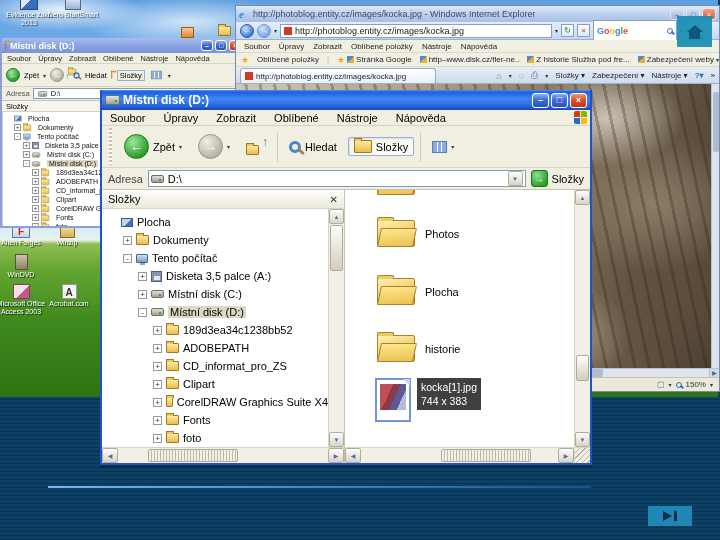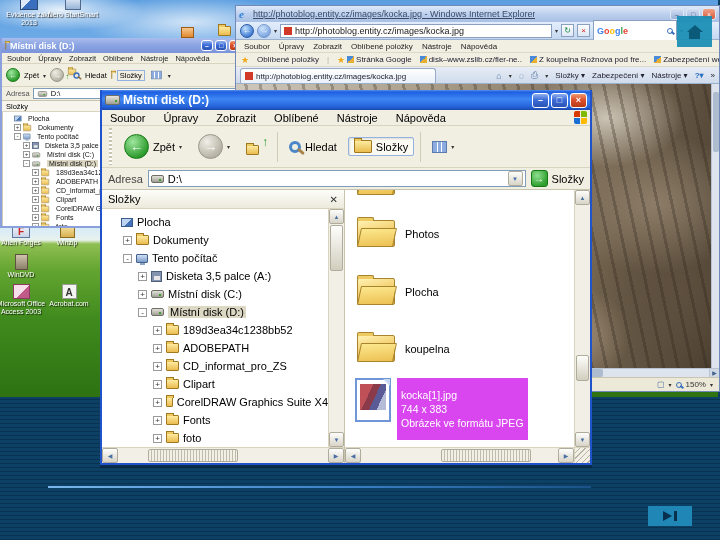--- a/index.html
+++ b/index.html
@@ -195,21 +195,21 @@
   .rlist { flex:1; position:relative; overflow:hidden; }
   .fitem { position:absolute; display:flex; align-items:center; gap:10px; cursor:pointer; }
   .fol2 { position:relative; width:38px; height:27px; background:linear-gradient(165deg,#fff2b4,#f2ca66 55%,#e2b046); border:1px solid #a8842c; border-radius:2px; }
   .fol2::before { content:""; position:absolute; top:-4px; left:-1px; width:15px; height:3px; background:#eecb62; border:1px solid #a8842c; border-bottom:none; border-radius:2px 2px 0 0; }
   .fol2::after { content:""; position:absolute; left:1px; right:-1px; bottom:-1px; height:17px; background:linear-gradient(175deg,#fce88e,#ecc052); border:1px solid #a8842c; border-radius:1px; transform:skewX(-12deg); }
   .flabel { font-size:11px; color:#000; }
   .thumb { width:36px; height:44px; background:#fff; border:2px solid #6f96d8; position:relative; flex:none; }
   .thumb::before { content:""; position:absolute; left:3px; right:3px; top:4px; bottom:10px;
     background:linear-gradient(115deg,#c05058 0 35%,#8a3a48 35% 55%,#5a5a96 55% 75%,#b4bcd8 75%); }
   .thumb::after { content:""; position:absolute; right:-1px; top:-1px; border-style:solid; border-width:0 7px 7px 0; border-color:transparent #c8d8f0 transparent transparent; }
-  .selbox { background:#d946ef; color:#fff; font-size:10.5px; line-height:14px; padding:10px 4px; }
+  .selbox { background:#404040; color:#fff; font-size:10.5px; line-height:14px; padding:2px 4px; }
   .rgrip { width:16px; background:#f2f0e6; border-top:1px solid #d8d4c0; border-left:1px solid #d8d4c0;
     background-image:repeating-linear-gradient(135deg,transparent 0 3px,#b8b4a4 3px 4px); }
 </style>
 </head>
 <body>
 
 <div class="slide-bg"></div>
 
 <div class="wallpaper"></div>
 <div class="dsk-icon" style="left:2px; top:-4px;">
@@ -355,21 +355,21 @@
         <span class="fold mini"></span>
         <span>foto</span>
       </div>
 
   </div>
 </div>
 
 <div class="win iewin">
   <div class="tbar">
     <span class="ie-e">e</span>
-    <span style="overflow:hidden;white-space:nowrap;max-width:360px;text-decoration:underline;">http://photoblog.entity.cz/images/kocka.jpg - Windows Internet Explorer</span>
+    <span style="overflow:hidden;white-space:nowrap;max-width:360px;">http://photoblog.entity.cz/images/kocka.jpg - Windows Internet Explorer</span>
     <span class="caps">
       <span class="cap">–</span>
       <span class="cap">□</span>
       <span class="cap close">×</span>
     </span>
   </div>
   <div class="ie-addr">
     <span class="ie-nav">←</span>
     <span class="ie-nav dis">→</span>
     <span class="ddn">▾</span>
@@ -399,25 +399,25 @@
     <span class="star">★</span>
     <span>Oblíbené položky</span>
     <span style="color:#b8b4a4">|</span>
     <span class="favlink">
         <span class="star">★</span>
         <span class="favico"></span>
         <span>Stránka Google</span>
       </span>
     <span class="favlink">
         <span class="favico"></span>
-        <span>disk–www.zslib.cz/fler-ne..</span>
+        <span>http–www.disk.cz/fler-ne..</span>
       </span>
     <span class="favlink">
         <span class="favico"></span>
-        <span>Z koupelna Rožnova pod fre...</span>
+        <span>Z historie Služba pod fre...</span>
       </span>
     <span class="favlink">
         <span class="favico"></span>
         <span>Zabezpečení weby</span>
         <span class="ddn">▾</span>
       </span>
 
   </div>
   <div class="ie-tabs">
     <span class="tab">
@@ -606,43 +606,42 @@
           <span class="sbtn" style="margin-top:auto">▼</span>
         </div>
       </div>
       <div class="hscroll">
         <span class="sbtn">◀</span>
         <span class="sthumb"></span>
         <span class="sbtn" style="margin-left:auto">▶</span>
       </div>
     </div>
     <div class="rpane">
-      <div style="flex:1; display:flex;">
+      <div style="flex:1; display:flex;margin-left:20px;">
         <div class="rlist">
           <div class="fitem" style="left:12px; top:-22px;">
               <span class="fol2"></span>
             </div>
           <div class="fitem" style="left:12px; top:30px;">
             <span class="fol2"></span>
             <span class="flabel">Photos</span>
           </div>
           <div class="fitem" style="left:12px; top:88px;">
             <span class="fol2"></span>
             <span class="flabel">Plocha</span>
           </div>
           <div class="fitem" style="left:12px; top:145px;">
             <span class="fol2"></span>
-            <span class="flabel">koupelna</span>
+            <span class="flabel">historie</span>
           </div>
           <div class="fitem" style="left:10px; top:188px; align-items:flex-start; gap:6px;">
             <span class="thumb"></span>
             <span class="selbox">
               <span style="display:block">kocka[1].jpg</span>
               <span style="display:block">744 x 383</span>
-              <span style="display:block">Obrázek ve formátu JPEG</span>
             </span>
           </div>
         </div>
         <div class="vscroll">
           <span class="sbtn">▲</span>
           <span class="sthumb" style="height:26px; margin-top:150px;"></span>
           <span class="sbtn" style="margin-top:auto">▼</span>
         </div>
       </div>
       <div style="display:flex;">

